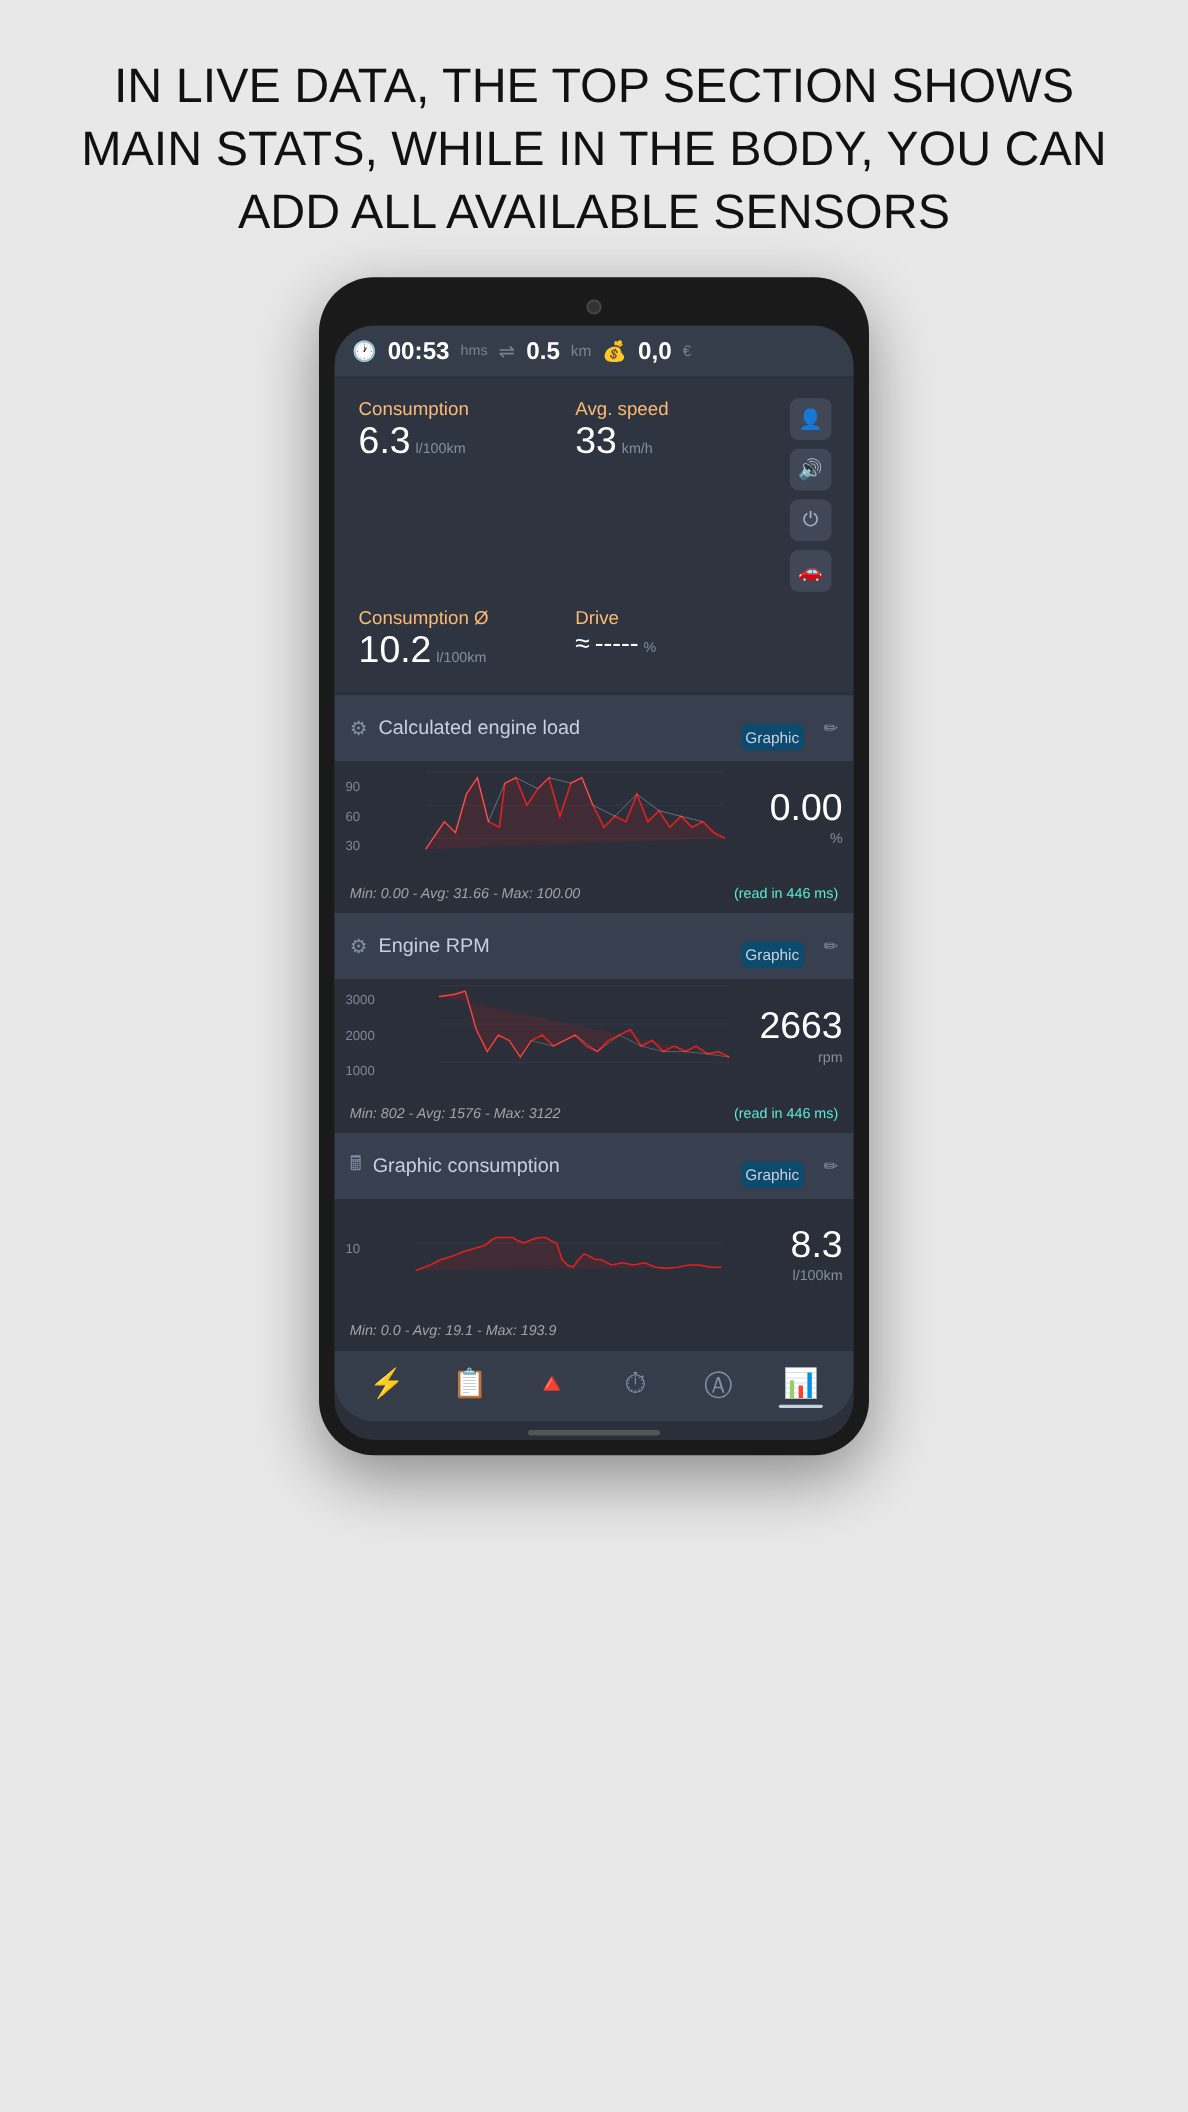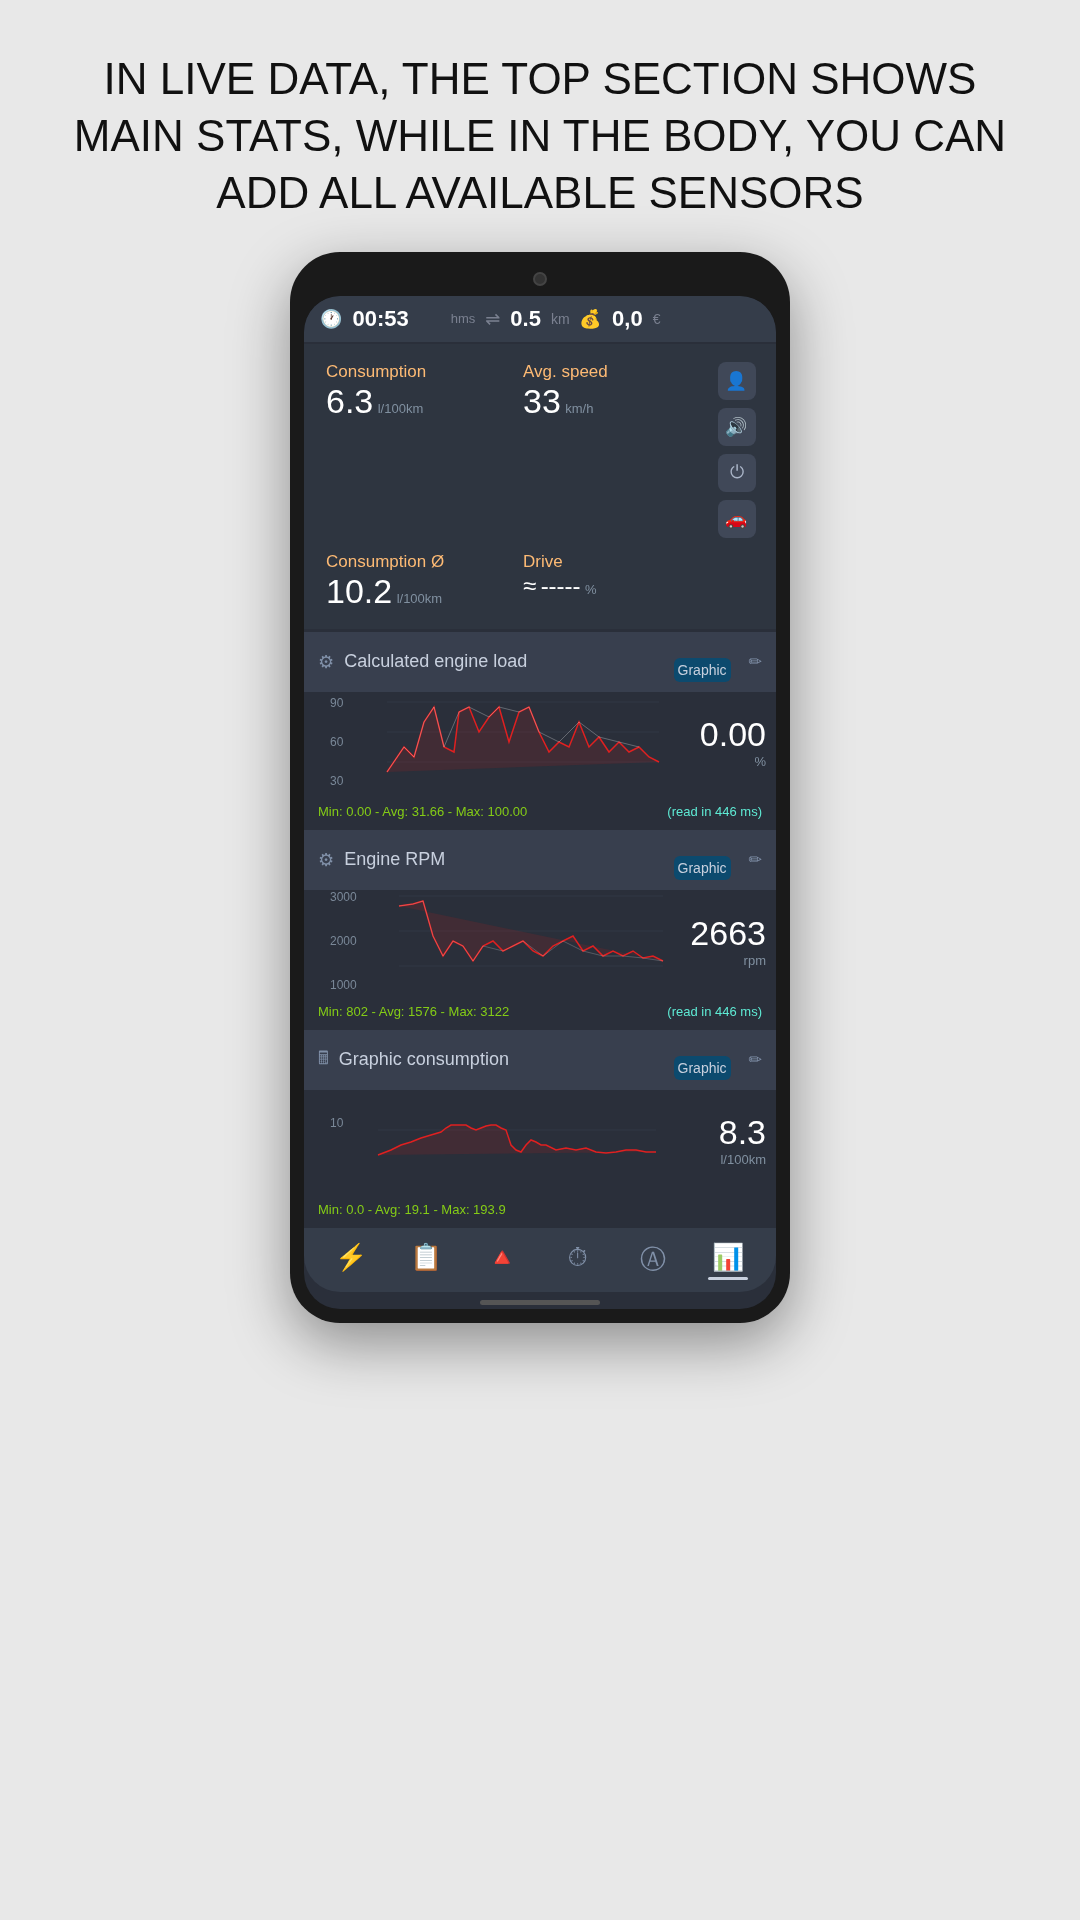--- a/index.html
+++ b/index.html
@@ -66,21 +66,21 @@
     .status-bar {
       background: #353d4a;
       display: flex;
       align-items: center;
       padding: 10px 16px;
       gap: 10px;
       border-radius: 36px 36px 0 0;
     }
     .status-icon { color: #aab0bc; font-size: 18px; }
     .status-time { color: #ffffff; font-size: 22px; font-weight: 600; }
-    .status-label { color: #7a8090; font-size: 13px; margin-left: 32px; }
+    .status-label { color: #7a8090; font-size: 13px; }
     .status-sep { color: #7a8090; font-size: 18px; }
     .status-val { color: #ffffff; font-size: 22px; font-weight: 600; }
     .status-unit { color: #7a8090; font-size: 14px; }
 
     
     .stats-panel {
       background: #2e3540;
       margin: 2px 0;
       padding: 14px 14px 14px 14px;
       display: grid;
@@ -148,39 +148,39 @@
       flex: 1;
       position: relative;
       height: 100px;
     }
     .chart-svg {
       width: 100%;
       height: 100%;
     }
     .chart-labels {
       position: absolute;
-      left: 16px;
+      left: 0;
       top: 0;
       display: flex;
       flex-direction: column;
       justify-content: space-between;
       height: 100%;
-      padding: 4px 0;
+      padding: 16px 0;
     }
     .chart-label { color: #7a8898; font-size: 12px; }
     .sensor-value-block { text-align: right; min-width: 80px; }
     .sensor-big-val { color: #ffffff; font-size: 34px; font-weight: 300; }
     .sensor-big-unit { color: #8090a0; font-size: 13px; }
 
     .sensor-footer {
       padding: 4px 14px 8px;
       display: flex;
       justify-content: space-between;
     }
-    .sensor-stats { color: #84cc16; font-size: 13px; }
+    .sensor-stats { color: #a3a3a3; font-size: 13px; font-style: italic; }
     .sensor-read { color: #5eead4; font-size: 13px; }
 
     
     .bottom-nav {
       background: #353d4a;
       display: flex;
       justify-content: space-around;
       align-items: flex-start;
       padding: 14px 10px 8px;
       border-radius: 0 0 36px 36px;

